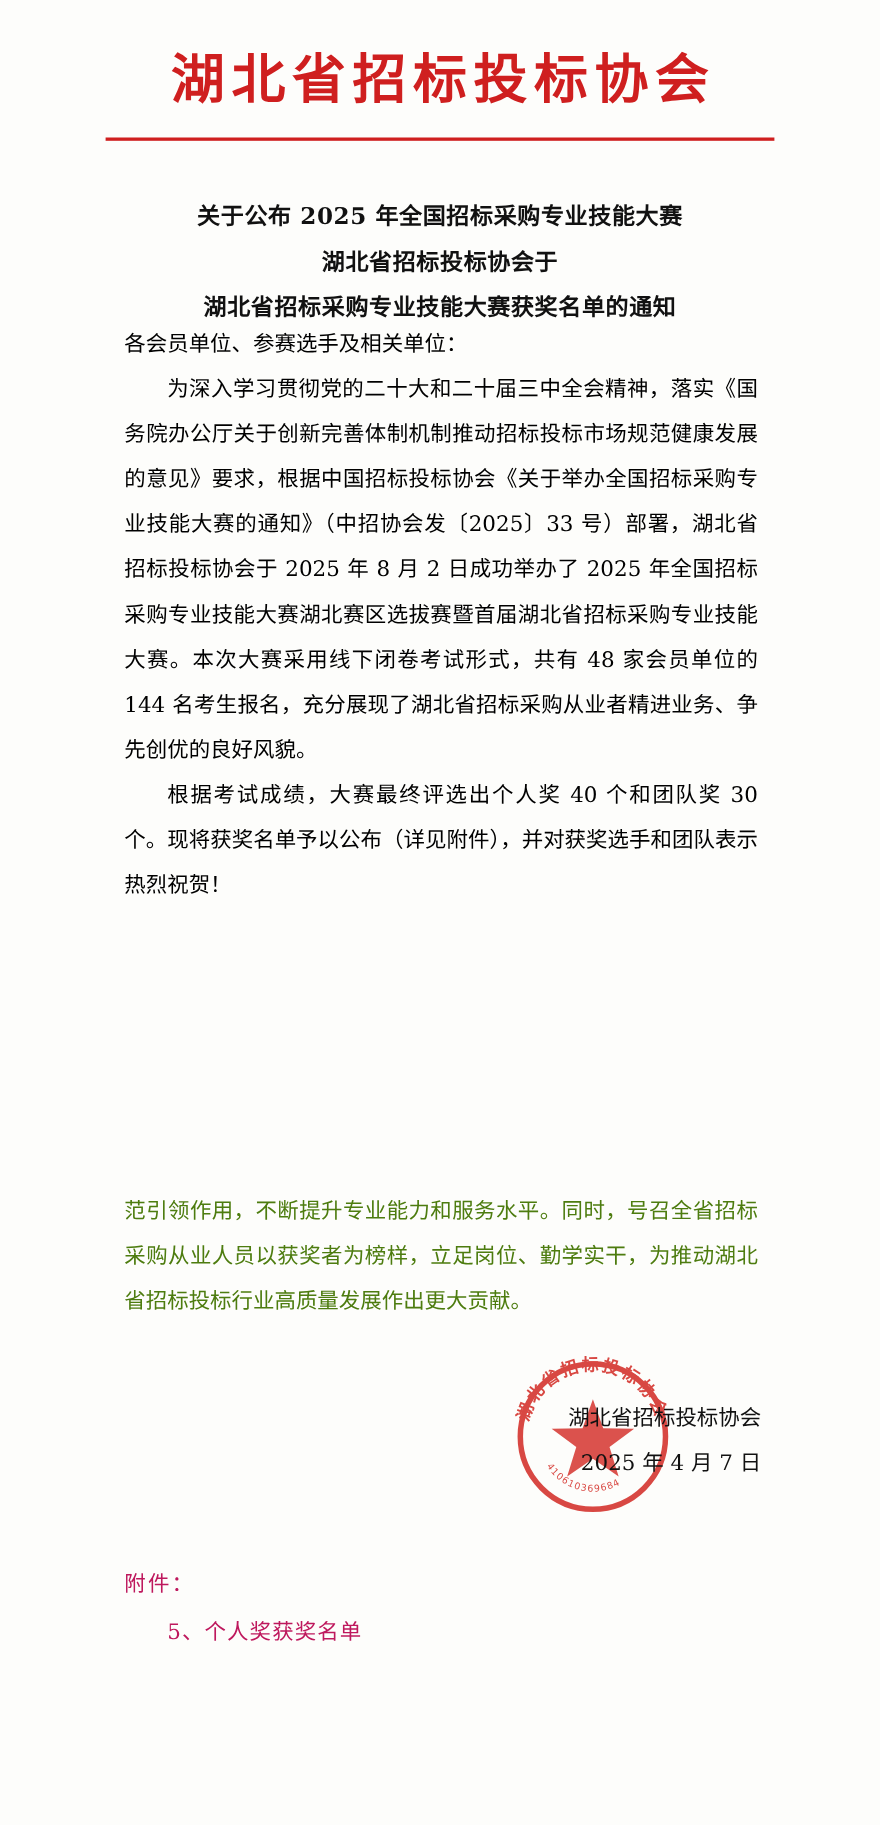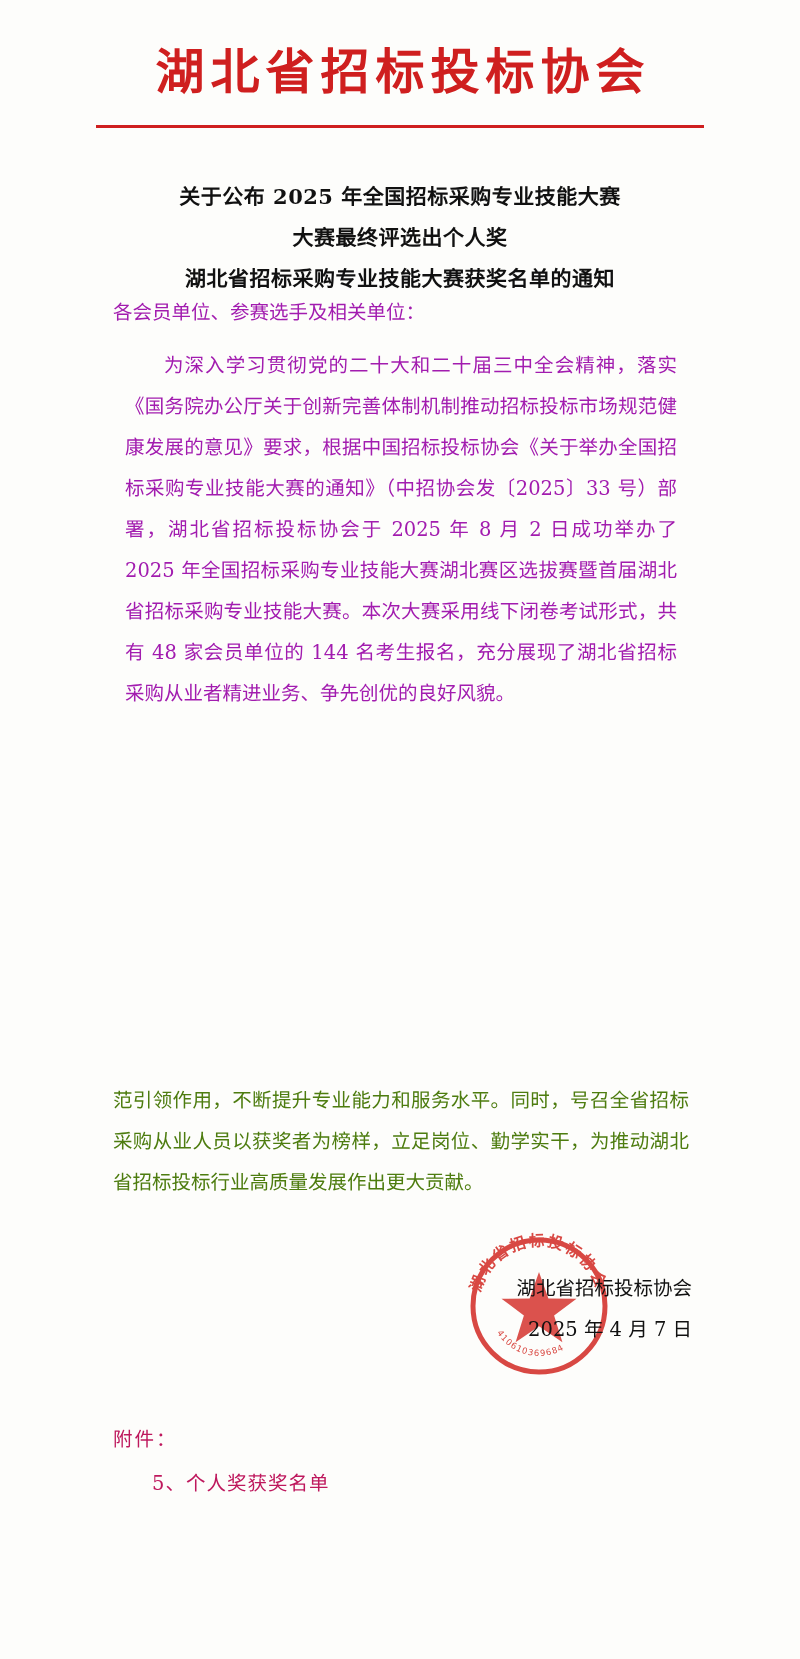--- a/index.html
+++ b/index.html
@@ -64,21 +64,21 @@
   }
   .doc-title div { white-space: nowrap; }
 
   
   .body-text {
     position: absolute;
     left: 113px;
     width: 576px;
     font-size: 19.5px;
     line-height: 41px;
-    color: #a21caf;
+    color: #000000;
     text-align: justify;
     text-justify: inter-ideograph;
   }
   .body-1 { top: 292px; }
   .salutation { text-indent: 0; }
   .para { text-indent: 2em; }
 
   .body-2 {
     position: absolute;
     left: 113px;
@@ -135,27 +135,28 @@
 
 <div class="page">
 
   <div class="masthead">
     <div class="masthead-title">湖北省招标投标协会</div>
   </div>
   <div class="masthead-rule"></div>
 
   <div class="doc-title">
     <div>关于公布 2025 年全国招标采购专业技能大赛</div>
-    <div>大赛最终评选出个人奖</div>
+    <div>湖北省招标投标协会于</div>
     <div>湖北省招标采购专业技能大赛获奖名单的通知</div>
   </div>
 
   <div class="body-text body-1">
     <p class="salutation" style="margin:0">各会员单位、参赛选手及相关单位：</p>
-    <p class="para" style="margin:12px">为深入学习贯彻党的二十大和二十届三中全会精神，落实《国务院办公厅关于创新完善体制机制推动招标投标市场规范健康发展的意见》要求，根据中国招标投标协会《关于举办全国招标采购专业技能大赛的通知》（中招协会发〔2025〕33 号）部署，湖北省招标投标协会于 2025 年 8 月 2 日成功举办了 2025 年全国招标采购专业技能大赛湖北赛区选拔赛暨首届湖北省招标采购专业技能大赛。本次大赛采用线下闭卷考试形式，共有 48 家会员单位的 144 名考生报名，充分展现了湖北省招标采购从业者精进业务、争先创优的良好风貌。</p>
+    <p class="para" style="margin:0">为深入学习贯彻党的二十大和二十届三中全会精神，落实《国务院办公厅关于创新完善体制机制推动招标投标市场规范健康发展的意见》要求，根据中国招标投标协会《关于举办全国招标采购专业技能大赛的通知》（中招协会发〔2025〕33 号）部署，湖北省招标投标协会于 2025 年 8 月 2 日成功举办了 2025 年全国招标采购专业技能大赛湖北赛区选拔赛暨首届湖北省招标采购专业技能大赛。本次大赛采用线下闭卷考试形式，共有 48 家会员单位的 144 名考生报名，充分展现了湖北省招标采购从业者精进业务、争先创优的良好风貌。</p>
+    <p class="para" style="margin:0">根据考试成绩，大赛最终评选出个人奖 40 个和团队奖 30 个。现将获奖名单予以公布（详见附件），并对获奖选手和团队表示热烈祝贺！</p>
   </div>
 
   <div class="body-2">
     <p class="cont" style="margin:0">范引领作用，不断提升专业能力和服务水平。同时，号召全省招标采购从业人员以获奖者为榜样，立足岗位、勤学实干，为推动湖北省招标投标行业高质量发展作出更大贡献。</p>
   </div>
 
   <div class="seal">
     <svg width="168" height="168" viewBox="0 0 168 168" xmlns="http://www.w3.org/2000/svg">
       <defs>
         <path id="sealTopArc" d="M 24,84 A 60,60 0 0 1 144,84"></path>

